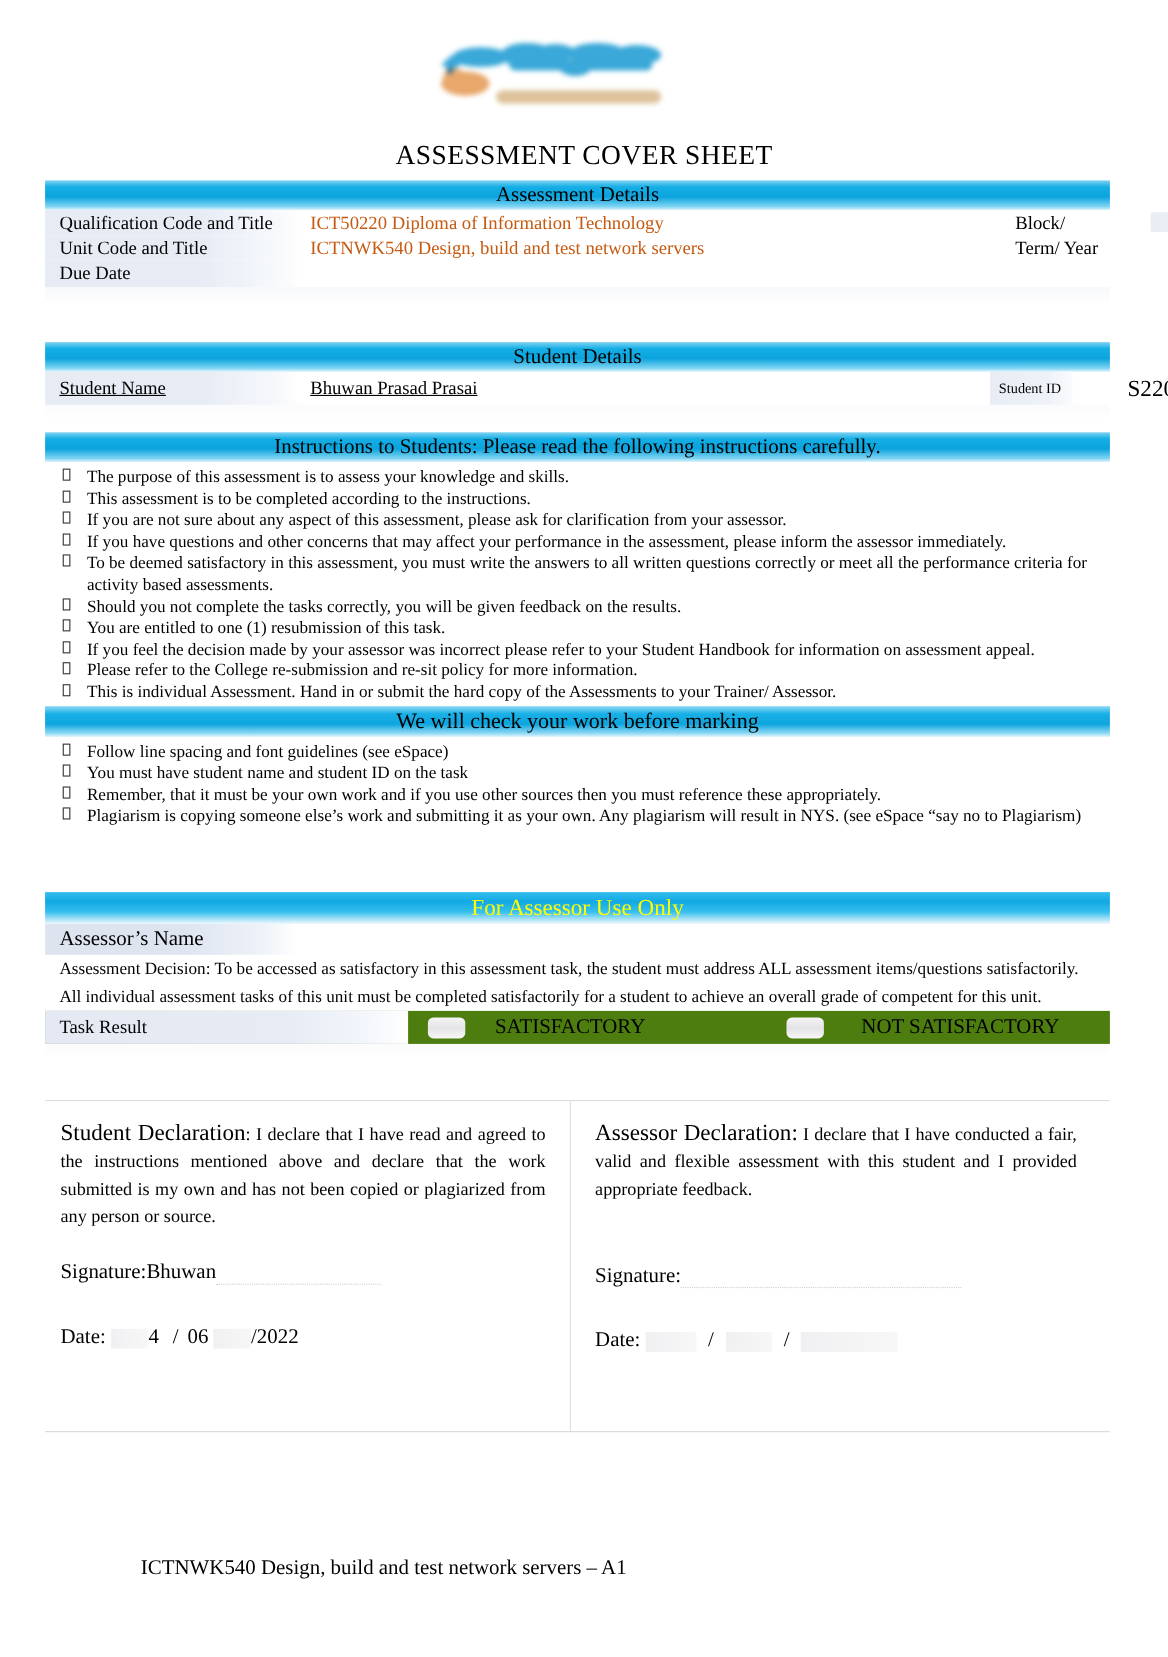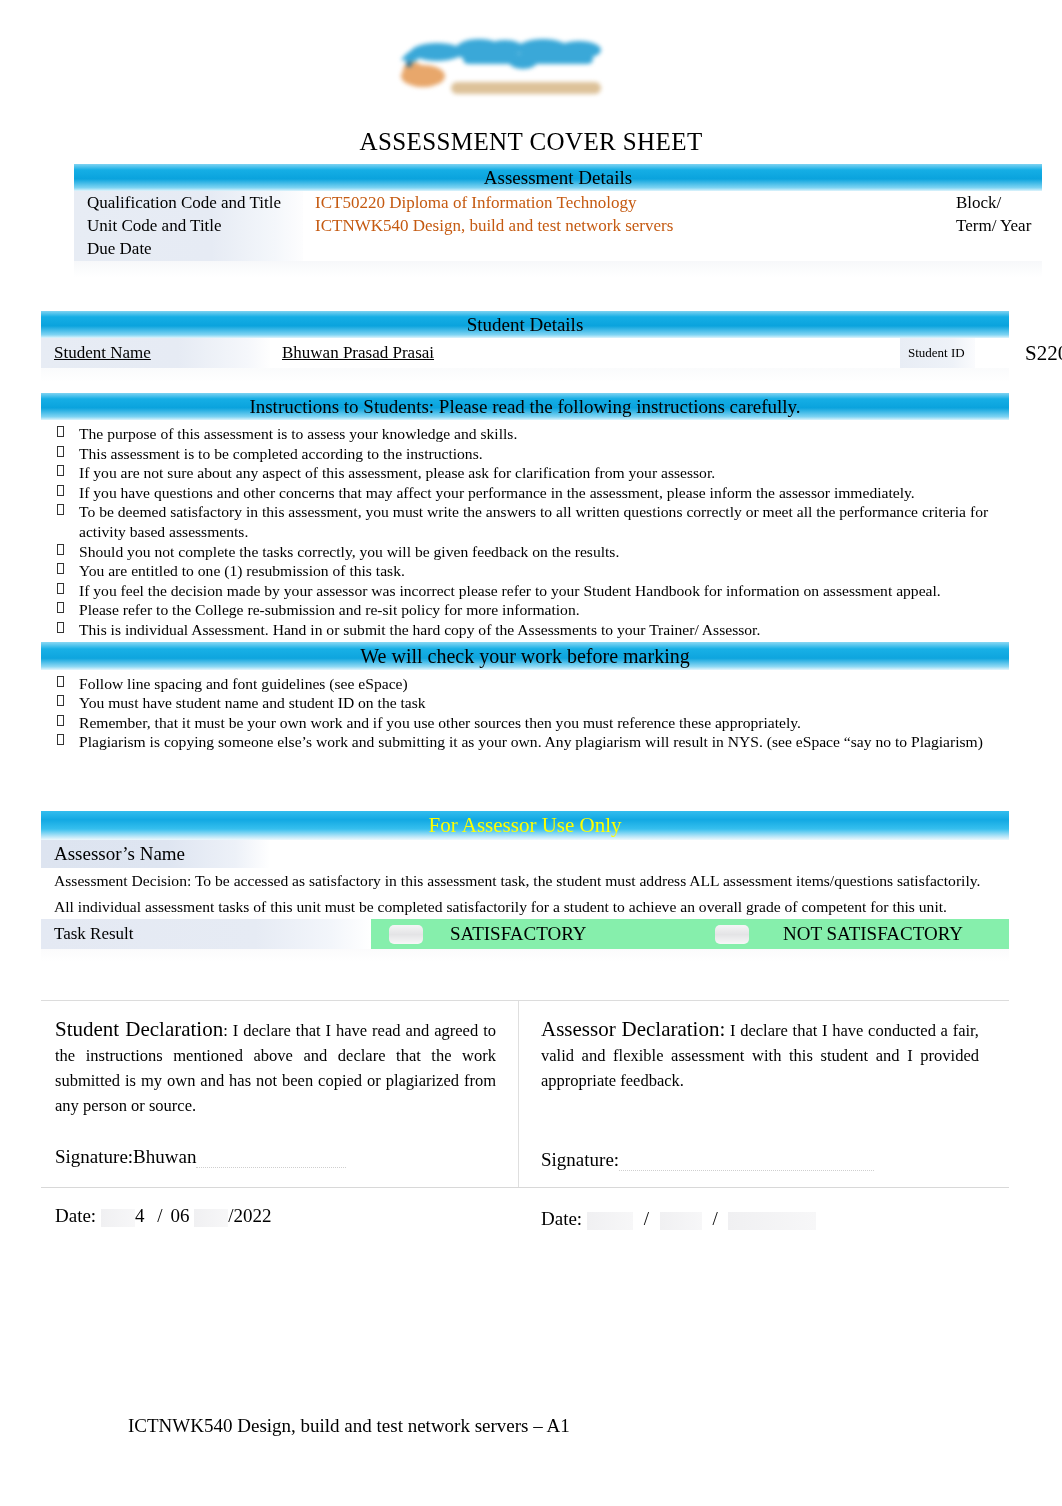--- a/index.html
+++ b/index.html
@@ -207,41 +207,41 @@
   }
   .an-val { flex:1; height:28px; background:#fff; }
 
   .decision-text {
     background:#ffffff;
     font-size: 15.6px;
     line-height: 21.5px;
     padding: 2px 14px 2px 13px;
   }
 
-  .taskresult-row { display:flex; height:30px; align-items:flex-start; background:#86efac; position:relative;}
+  .taskresult-row { display:flex; height:30px; align-items:flex-start; background:#4d7c0f; position:relative;}
   .tr-lbl {
     width: 330px;
     height: 30px;
     line-height: 30px;
     font-size: 17px;
     padding-left: 13px;
     box-sizing: border-box;
     background: linear-gradient(to right,#e4e9f3 0%,#e6ebf4 65%,#f3f6fb 88%,#ffffff 100%);
   }
   .tr-rest { flex:1; position:relative; height:30px; }
   .tr-opt { position:absolute; top:0; height:30px; line-height:30px; font-size:19px; }
   .tr-chk { position:absolute; top:6px; width:34px; height:19px; background:linear-gradient(to bottom,#f5f5f6,#e4e4e6 50%,#f7f7f8); border-radius:5px; }
 
   
   .decl-wrap {
     position:absolute;
     left:41px;
     top:1000px;
     width:968px;
-    height:188px;
+    height:302px;
     display:flex;
     box-sizing:border-box;
     border-top:1px solid #dcdcdc;
     border-bottom:1px solid #d8d8d8;
   }
   .decl-col { box-sizing:border-box; position:relative; }
   .decl-left { width:478px; padding:16px 22px 0 14px; border-right:1px solid #dfdfdf; }
   .decl-right { width:490px; padding:16px 30px 0 22px; }
   .decl-body { font-size:16.5px; line-height:25px; text-align:justify; }
   .decl-head-inline { font-size:21px; }
@@ -300,21 +300,21 @@
       </g>
       <g fill="#ddc29a">
         <rect x="58" y="58" width="150" height="12" rx="6"></rect>
       </g>
       <circle cx="16" cy="40" r="3" fill="#2a6f93"></circle>
     </svg>
   </div>
 
   <div class="sheet-title">ASSESSMENT COVER SHEET</div>
 
-  <div class="block" style="top:164px;margin-left:33px;">
+  <div class="block" style="top:164px;">
     <div class="bar">Assessment Details</div>
     <div class="details-grid">
 
       <div class="dg-row">
         <div class="dg-lbl">Qualification Code and Title</div>
         <div class="dg-val">
           <span class="orange">ICT50220 Diploma of Information Technology</span>
           <span class="bty-lbl">Block/ Term/ Year</span>
           <span class="bty-fill"></span>
         </div>

